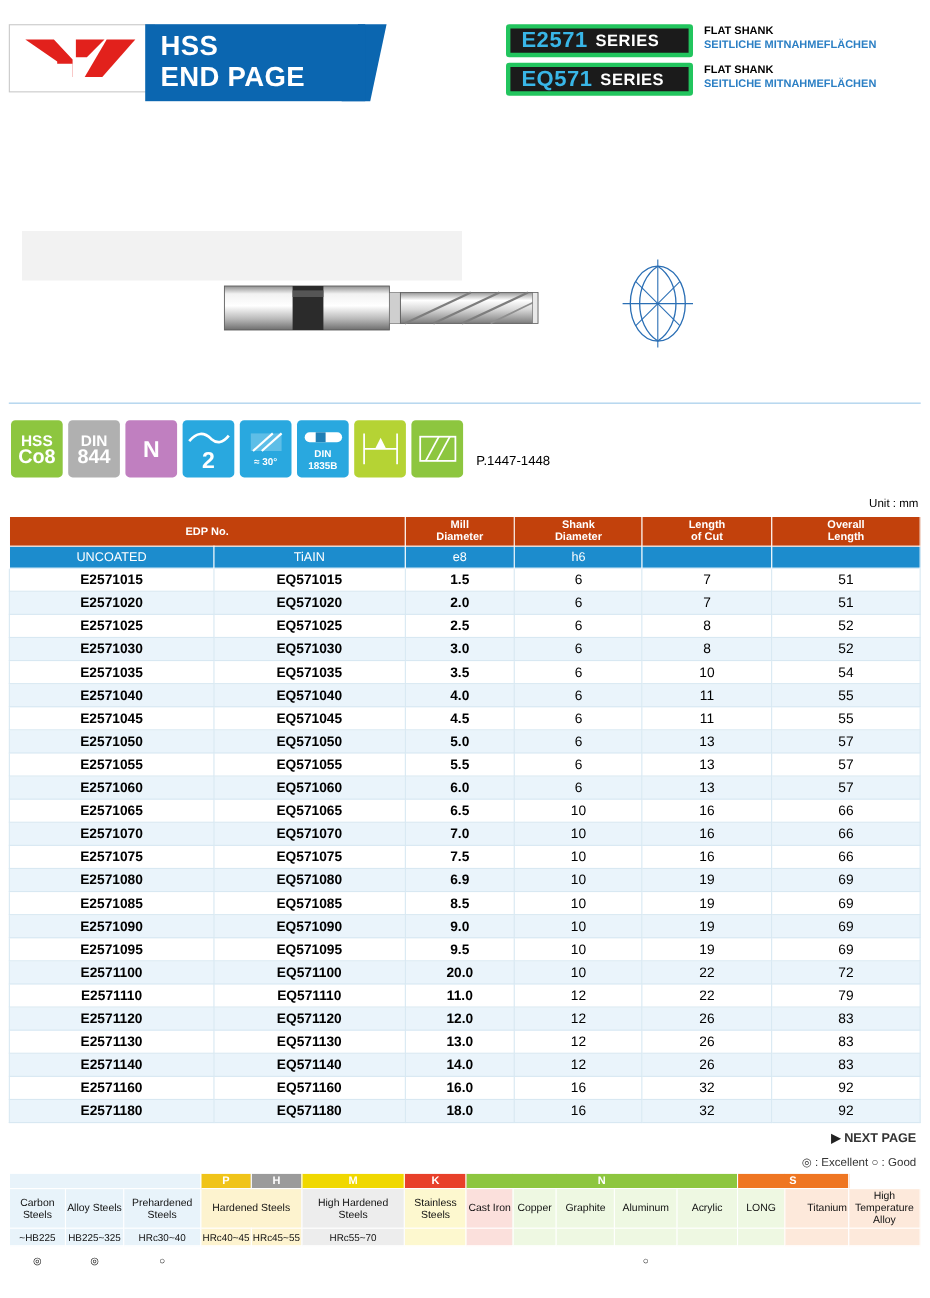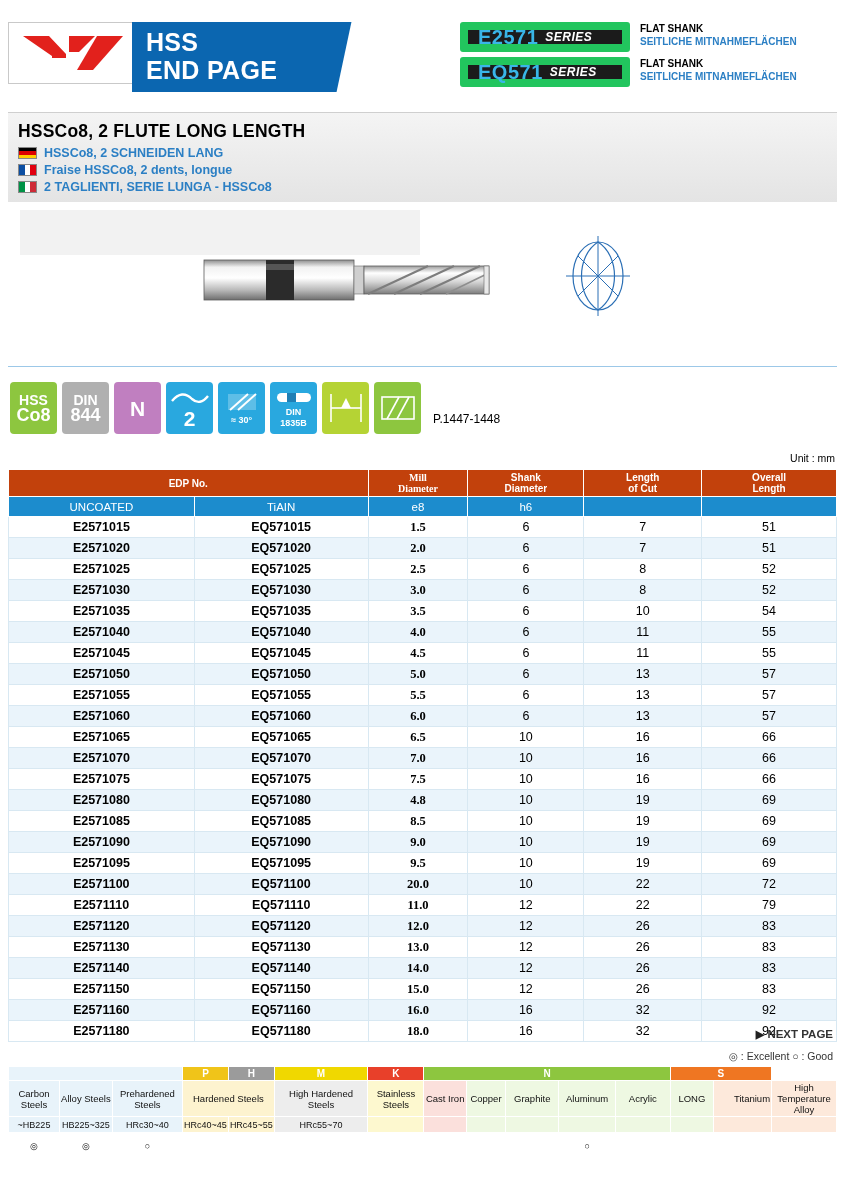--- a/index.html
+++ b/index.html
@@ -39,29 +39,29 @@
     position:absolute; left:318px; top:22px; width:26px; height:70px;
     background:#0b66b0;
     transform:skewX(-12deg);
   }
 
   .series-block { position:absolute; top:22px; left:460px; width:375px; }
   .series-row { position:relative; height:30px; margin-bottom:5px; }
   .series-tag {
     position:absolute; left:0; top:0; width:170px; height:30px;
     background:#1b1b1b;
-    border:8px solid #22c55e;
+    border:4px solid #22c55e;
     border-radius:3px;
     display:flex; align-items:center; padding-left:10px;
   }
   .series-tag .code {
     color:#39b6e8; font-weight:bold; font-size:20px; letter-spacing:.5px;
   }
   .series-tag .word {
-    color:#ffffff; font-size:12px; margin-left:7px; letter-spacing:.5px; font-weight:bold;font-style:italic;
+    color:#ffffff; font-size:15px; margin-left:7px; letter-spacing:.5px; font-weight:bold;
   }
   .series-desc { position:absolute; left:180px; top:0px; }
   .series-desc .l1 { font-size:10px; font-weight:bold; color:#000; line-height:13px; }
   .series-desc .l2 { font-size:10px; font-weight:bold; color:#2b7fc4; line-height:13px; }
 
   
   .titlebar {
     position:absolute; left:8px; top:112px; width:829px; height:90px;
     background:linear-gradient(to bottom,#f4f4f4,#e4e4e4);
     border-top:1px solid #cfcfcf;
@@ -122,21 +122,21 @@
   .maintable thead tr.sub th {
     background:#1c8ccd; color:#fff; font-size:11.5px; font-weight:normal; height:20px;
   }
   .maintable tbody td { font-size:12.5px; height:21px; color:#000; border:1px solid #d8e8f2; }
   .maintable tbody tr:nth-child(odd) { background:#ffffff; }
   .maintable tbody tr:nth-child(even) { background:#eaf4fb; }
   .maintable tbody td.edp { font-weight:bold; font-size:12.5px; }
   .maintable tbody td.dia { font-weight:bold; }
   .col-edp { width:186px; }
   .col-tialn { width:174px; }
-  .col-mill { width:100px;font-family:Liberation Serif, serif; }
+  .col-mill { width:100px; }
   .col-shank { width:116px; }
   .col-loc { width:118px; }
   .col-oal { width:135px; }
 
   
   .nextpage {
     position:absolute; right:12px; top:1028px; font-size:11.5px; font-weight:bold; color:#333;
   }
   .nextpage .tri { color:#222; font-size:11px; }
 
@@ -212,35 +212,20 @@
           <span class="word">SERIES</span>
         </div>
         <div class="series-desc">
           <div class="l1">FLAT SHANK</div>
           <div class="l2">SEITLICHE MITNAHMEFLÄCHEN</div>
         </div>
       </div>
     </div>
   </div>
 
-  <div class="titlebar">
-    <h1>HSSCo8, 2 FLUTE LONG LENGTH</h1>
-    <div class="langrow">
-      <div class="flag de"></div>
-      <span>HSSCo8, 2 SCHNEIDEN LANG</span>
-    </div>
-    <div class="langrow">
-      <div class="flag fr"></div>
-      <span>Fraise HSSCo8, 2 dents, longue</span>
-    </div>
-    <div class="langrow">
-      <div class="flag it"></div>
-      <span>2 TAGLIENTI, SERIE LUNGA - HSSCo8</span>
-    </div>
-  </div>
 
   <div class="prodarea">
     <div class="photo-bg"></div>
 
     <div class="tool-svg">
       <svg width="330" height="80" viewBox="0 0 330 80">
         <defs>
           <linearGradient id="steel" x1="0" y1="0" x2="0" y2="1">
             <stop offset="0%" stop-color="#8e8e8e"></stop>
             <stop offset="18%" stop-color="#f2f2f2"></stop>
@@ -473,21 +458,21 @@
           <td class="edp col-edp">E2571075</td>
           <td class="edp col-tialn">EQ571075</td>
           <td class="dia col-mill">7.5</td>
           <td class="col-shank">10</td>
           <td class="col-loc">16</td>
           <td class="col-oal">66</td>
         </tr>
         <tr>
           <td class="edp col-edp">E2571080</td>
           <td class="edp col-tialn">EQ571080</td>
-          <td class="dia col-mill">4.8</td>
+          <td class="dia col-mill">6.9</td>
           <td class="col-shank">10</td>
           <td class="col-loc">19</td>
           <td class="col-oal">69</td>
         </tr>
         <tr>
           <td class="edp col-edp">E2571085</td>
           <td class="edp col-tialn">EQ571085</td>
           <td class="dia col-mill">8.5</td>
           <td class="col-shank">10</td>
           <td class="col-loc">19</td>
@@ -538,28 +523,20 @@
           <td class="edp col-tialn">EQ571130</td>
           <td class="dia col-mill">13.0</td>
           <td class="col-shank">12</td>
           <td class="col-loc">26</td>
           <td class="col-oal">83</td>
         </tr>
         <tr>
           <td class="edp col-edp">E2571140</td>
           <td class="edp col-tialn">EQ571140</td>
           <td class="dia col-mill">14.0</td>
-          <td class="col-shank">12</td>
-          <td class="col-loc">26</td>
-          <td class="col-oal">83</td>
-        </tr>
-        <tr>
-          <td class="edp col-edp">E2571150</td>
-          <td class="edp col-tialn">EQ571150</td>
-          <td class="dia col-mill">15.0</td>
           <td class="col-shank">12</td>
           <td class="col-loc">26</td>
           <td class="col-oal">83</td>
         </tr>
         <tr>
           <td class="edp col-edp">E2571160</td>
           <td class="edp col-tialn">EQ571160</td>
           <td class="dia col-mill">16.0</td>
           <td class="col-shank">16</td>
           <td class="col-loc">32</td>

